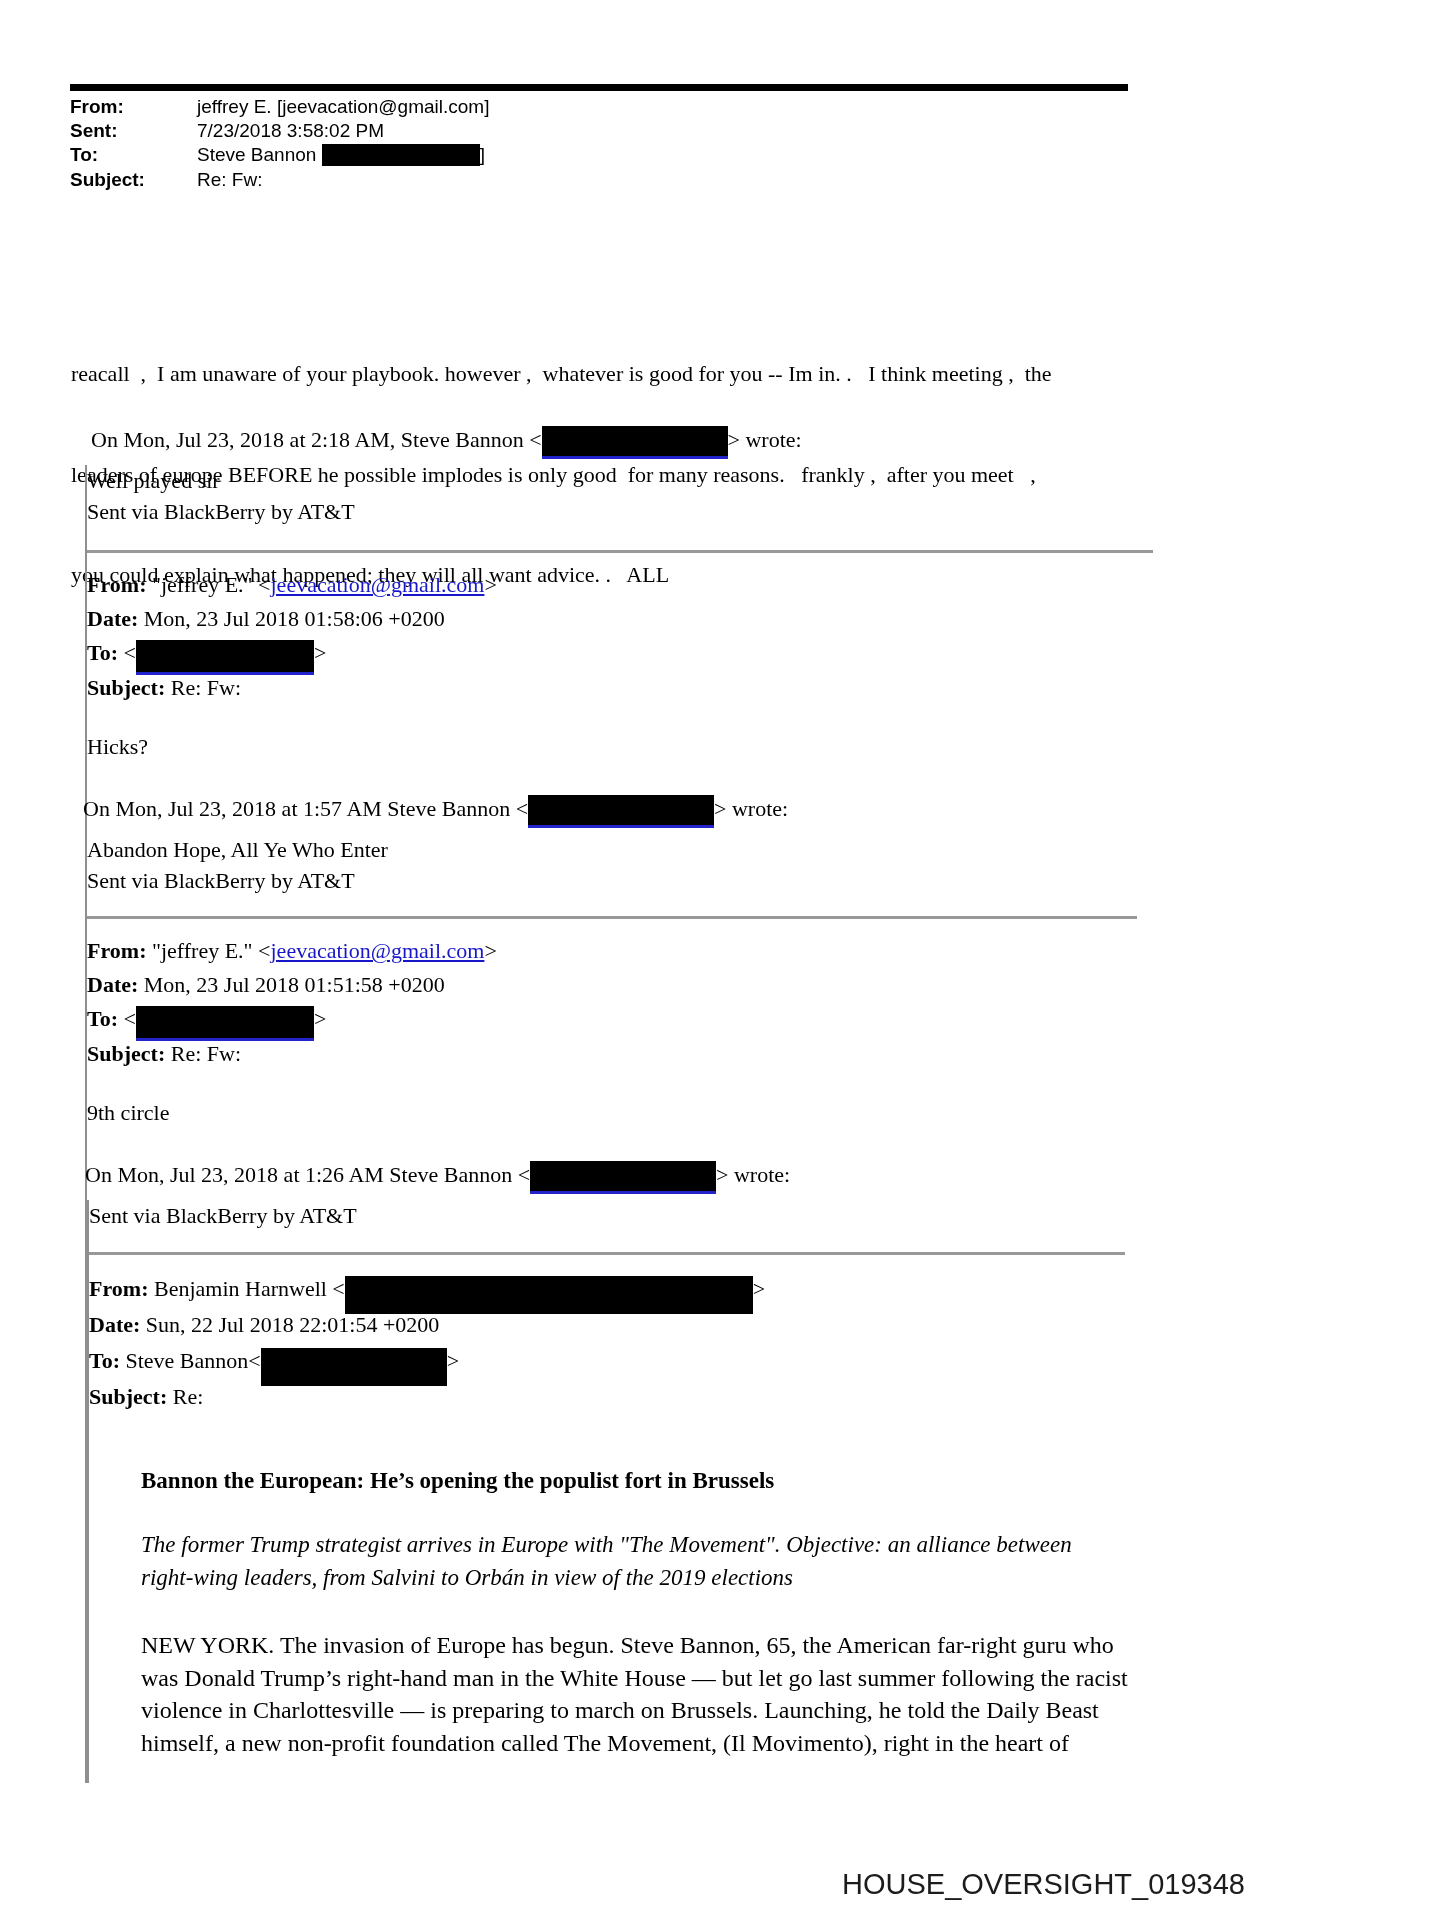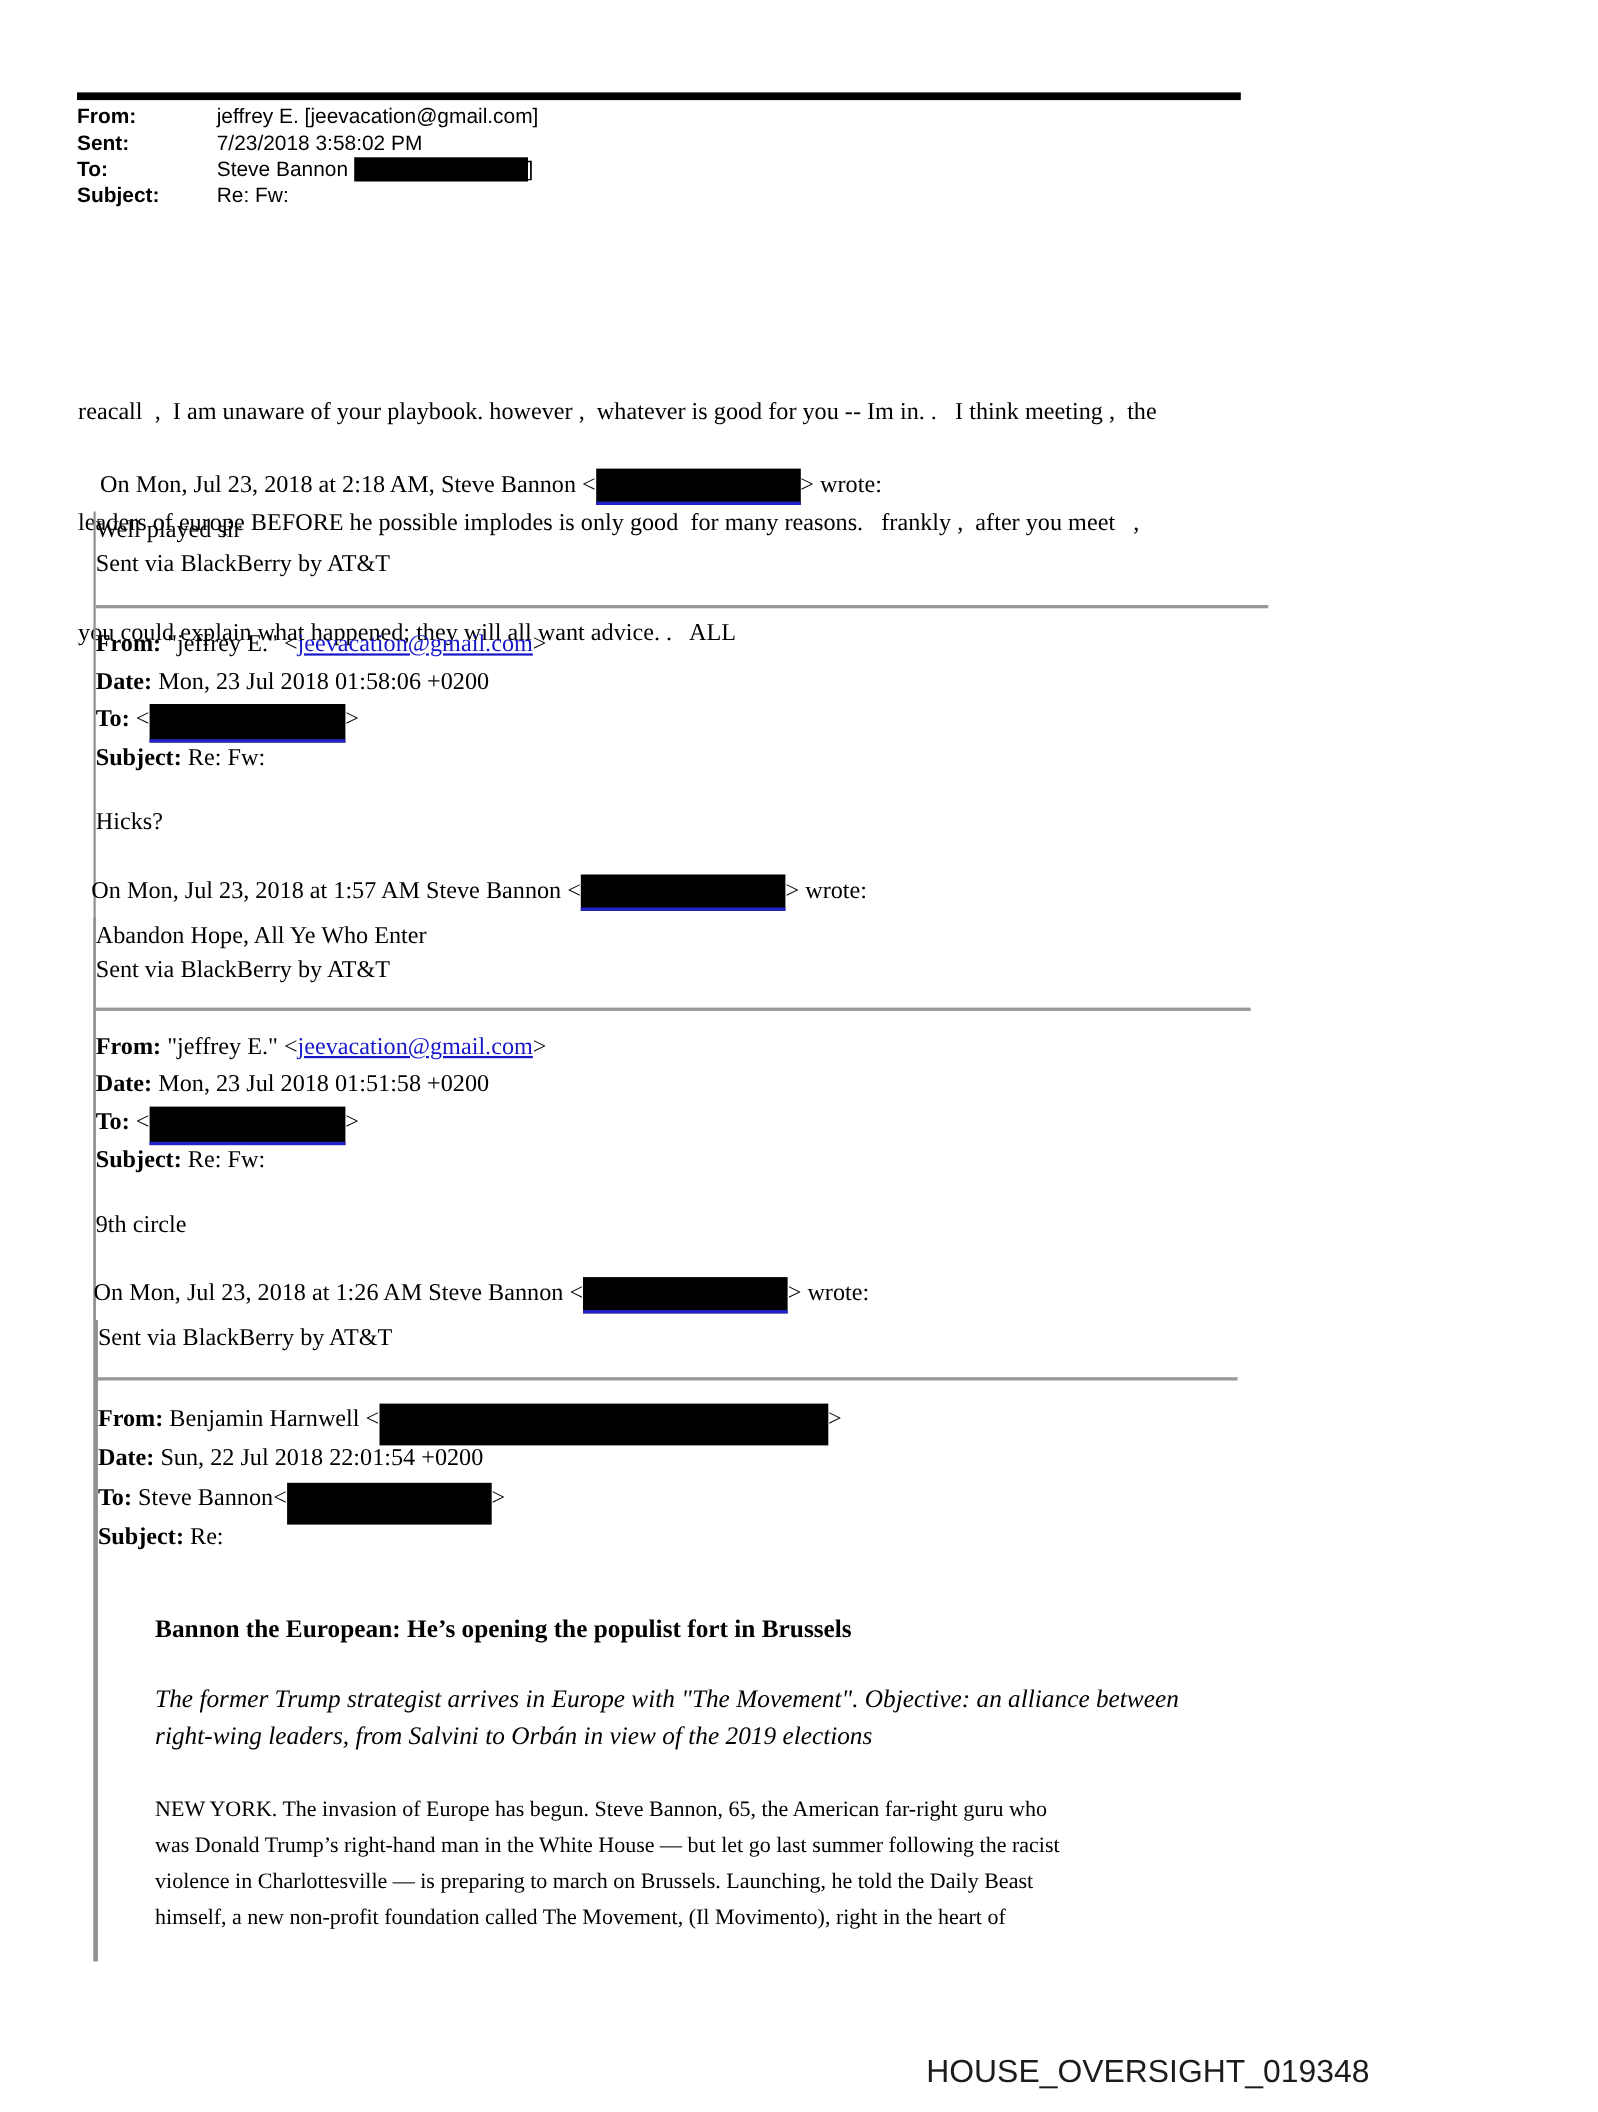--- a/index.html
+++ b/index.html
@@ -45,21 +45,21 @@
   .fb3 { line-height:36px; margin-top:16px; }
   .fbrow b { font-weight:bold; }
   .msg { margin-top:26px; line-height:31px; }
   .attr-in { margin-top:33px; line-height:28px; }
   a.maillink { color:#1717c9; text-decoration:underline; }
 
   
   .article { margin-left:52px; margin-top:50px; padding-bottom:24px; width:990px; }
   .a-title { font-weight:bold; font-size:23px; line-height:31px; }
   .a-sub { font-style:italic; font-size:23px; line-height:33px; margin-top:32px; }
-  .a-body { font-size:20px; line-height:32.5px; margin-top:35px; }
+  .a-body { font-size:24px; line-height:32.5px; margin-top:35px; }
 
   .footer { position:absolute; top:1868px; right:10px; font-family:"Liberation Sans", sans-serif; font-size:29px; color:#1c1c1c; }
 </style>
 </head>
 <body>
 
 <div class="page">
 
   <div class="topline"></div>
 

